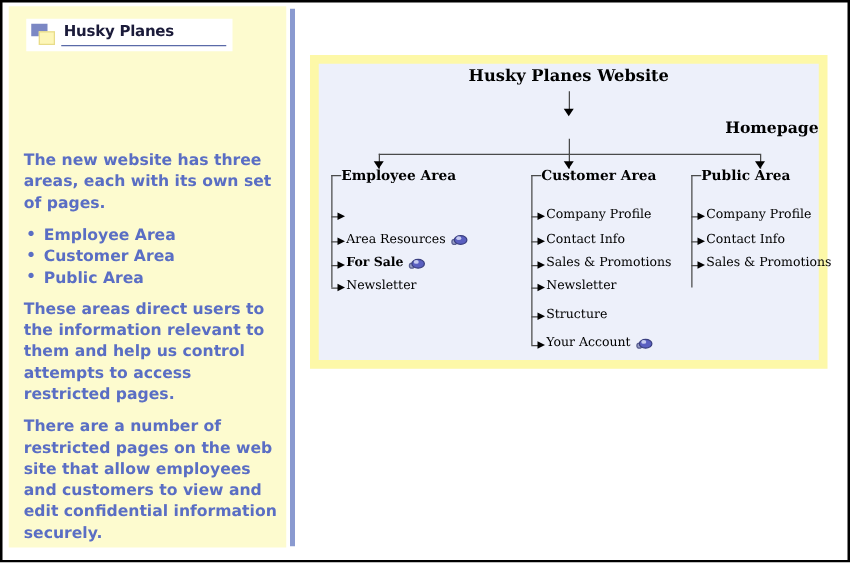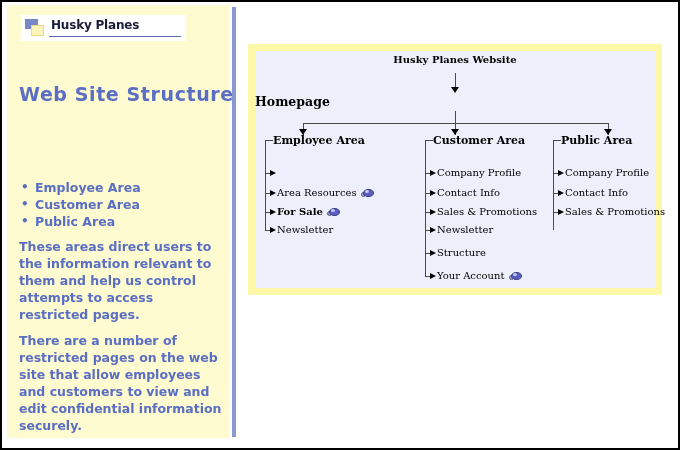--- a/index.html
+++ b/index.html
@@ -138,25 +138,25 @@
   .node-title {
     position: absolute;
     font-family: "DejaVu Serif", serif;
     font-weight: bold;
     color: #000000;
     white-space: nowrap;
   }
   #n-root {
     left: 0; right: 0; top: 3px;
     text-align: center;
-    font-size: 10px;
+    font-size: 13px;
   }
   #n-home {
     left: 0; right: 0; top: 43px;
-    text-align: left;
+    text-align: right;
     font-size: 12.5px;
   }
 
   .col-head {
     position: absolute;
     font-family: "DejaVu Serif", serif;
     font-weight: bold;
     font-size: 11px;
     color: #000000;
     white-space: nowrap;
@@ -233,22 +233,22 @@
 
     <div id="logo-box">
       <div id="logo-mark">
         <div id="logo-sq-blue"></div>
         <div id="logo-sq-yellow"></div>
       </div>
       <div id="logo-text">Husky Planes</div>
       <div id="logo-rule"></div>
     </div>
 
-    <div id="sb-title">Web Site Structure</div>
-
+
+    <div class="sb-para" id="sb-p1">The new website has three areas, each with its own set of pages.</div>
 
     <ul id="sb-list">
       <li>Employee Area</li>
       <li>Customer Area</li>
       <li>Public Area</li>
     </ul>
 
     <div class="sb-para" id="sb-p2">These areas direct users to the information relevant to them and help us control attempts to access restricted pages.</div>
     <div class="sb-para" id="sb-p3">There are a number of restricted pages on the web site that allow employees and customers to view and edit confidential information securely.</div>
   </div>

